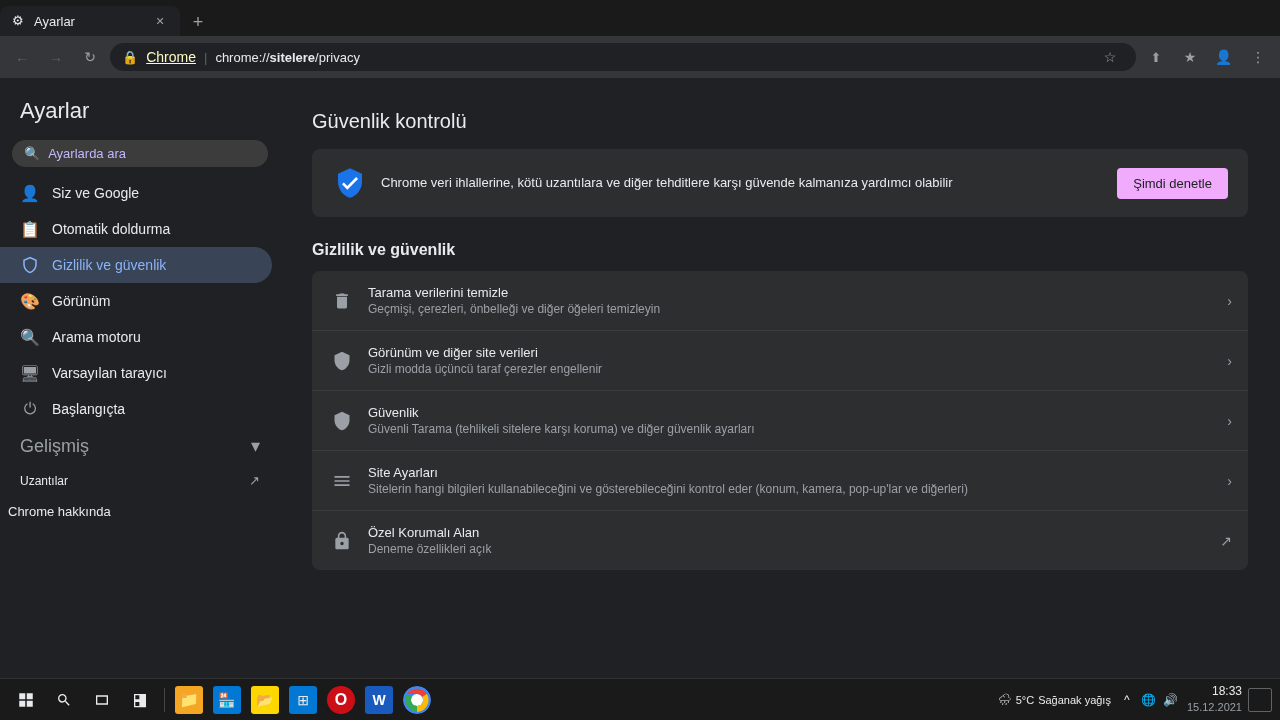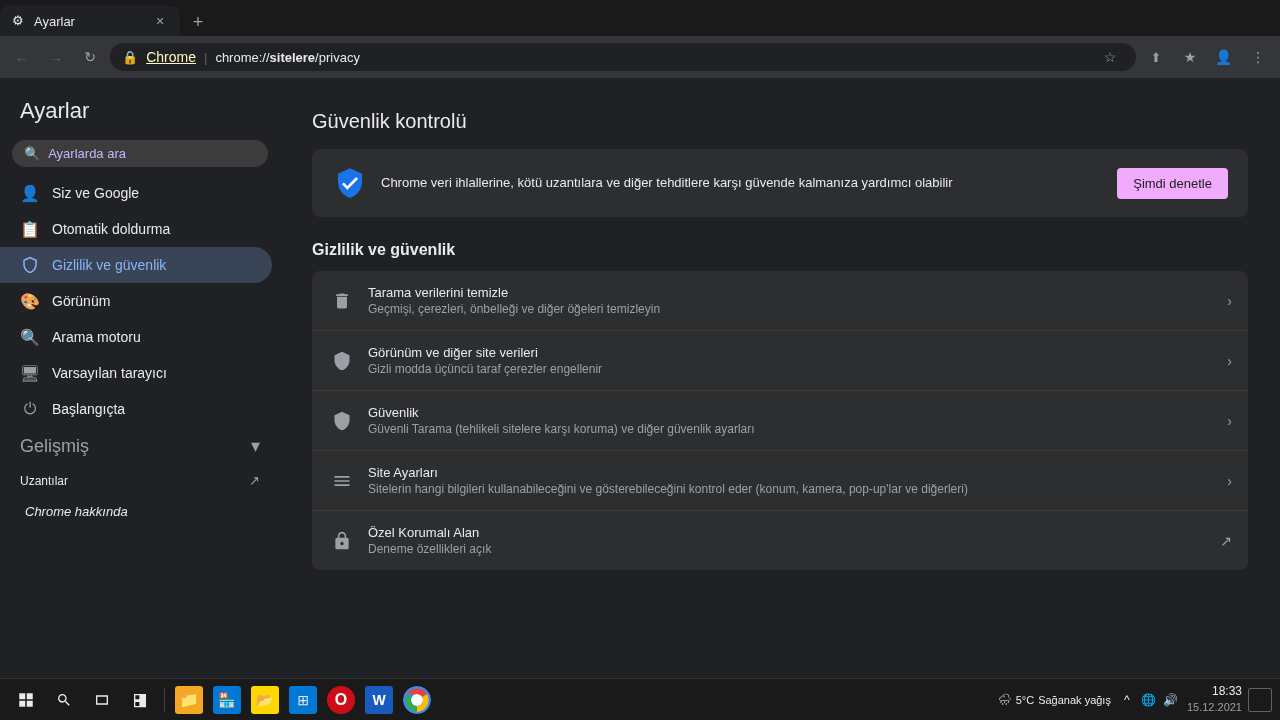--- a/index.html
+++ b/index.html
@@ -148,21 +148,21 @@
     <div class="sidebar-section">
       <span>Gelişmiş</span>
       <span>▾</span>
     </div>
 
     <div style="padding: 8px 20px; display:flex; align-items:center; justify-content:space-between; cursor:pointer;">
       <span style="font-size:12px; color:#e8eaed;">Uzantılar</span>
       <span style="color:#9aa0a6; font-size:13px;">↗</span>
     </div>
 
-    <div style="padding: 8px 25px; cursor:pointer;font-style:italic;">
+    <div style="padding: 8px 8px; cursor:pointer;">
       <span style="font-size:13px; color:#e8eaed;">Chrome hakkında</span>
     </div>
   </div>
 
   <div class="content">
     <h2 class="section-title">Güvenlik kontrolü</h2>
 
     <div class="safety-card">
       <div class="safety-icon">
         <svg width="32" height="32" viewBox="0 0 24 24" fill="#1a73e8">

